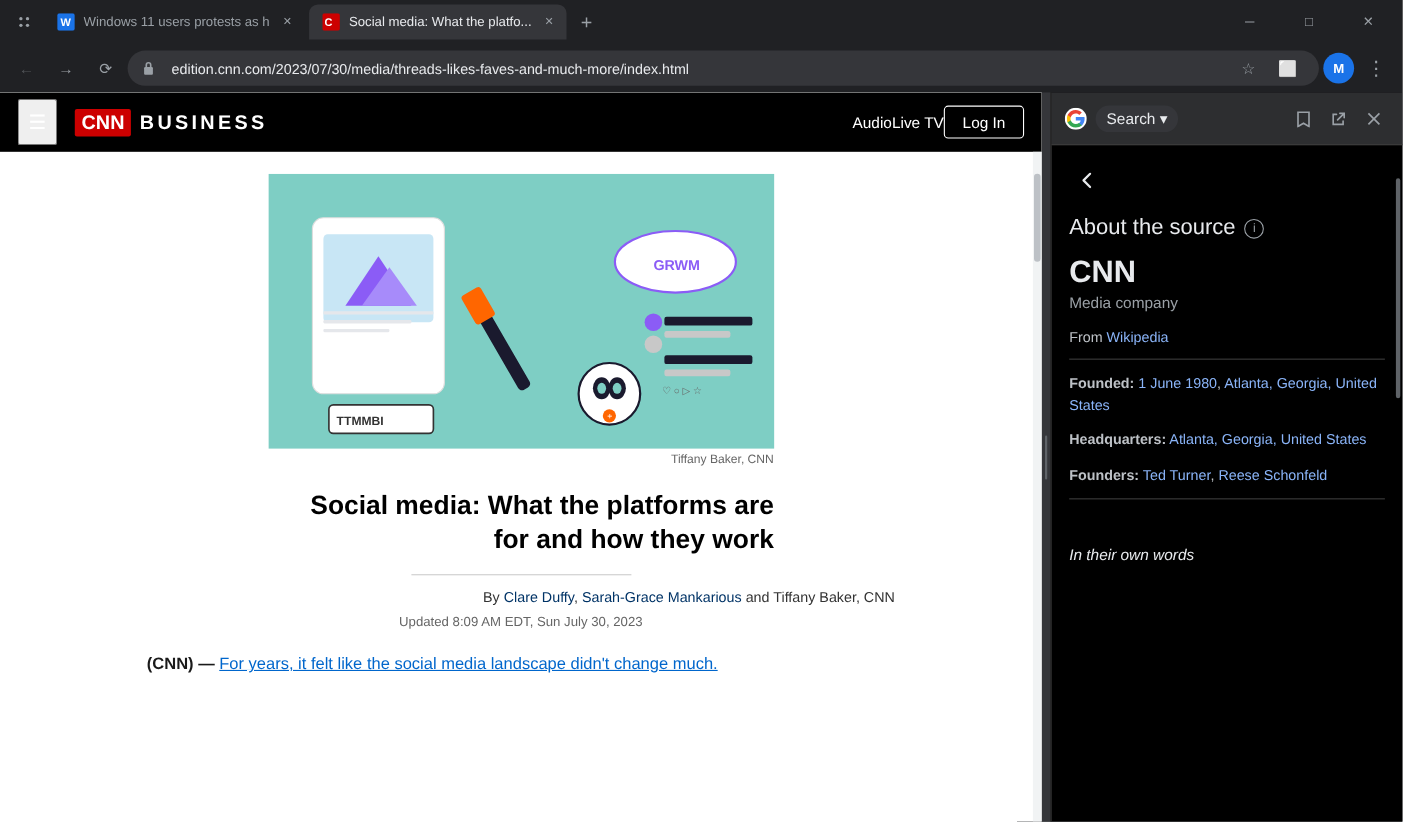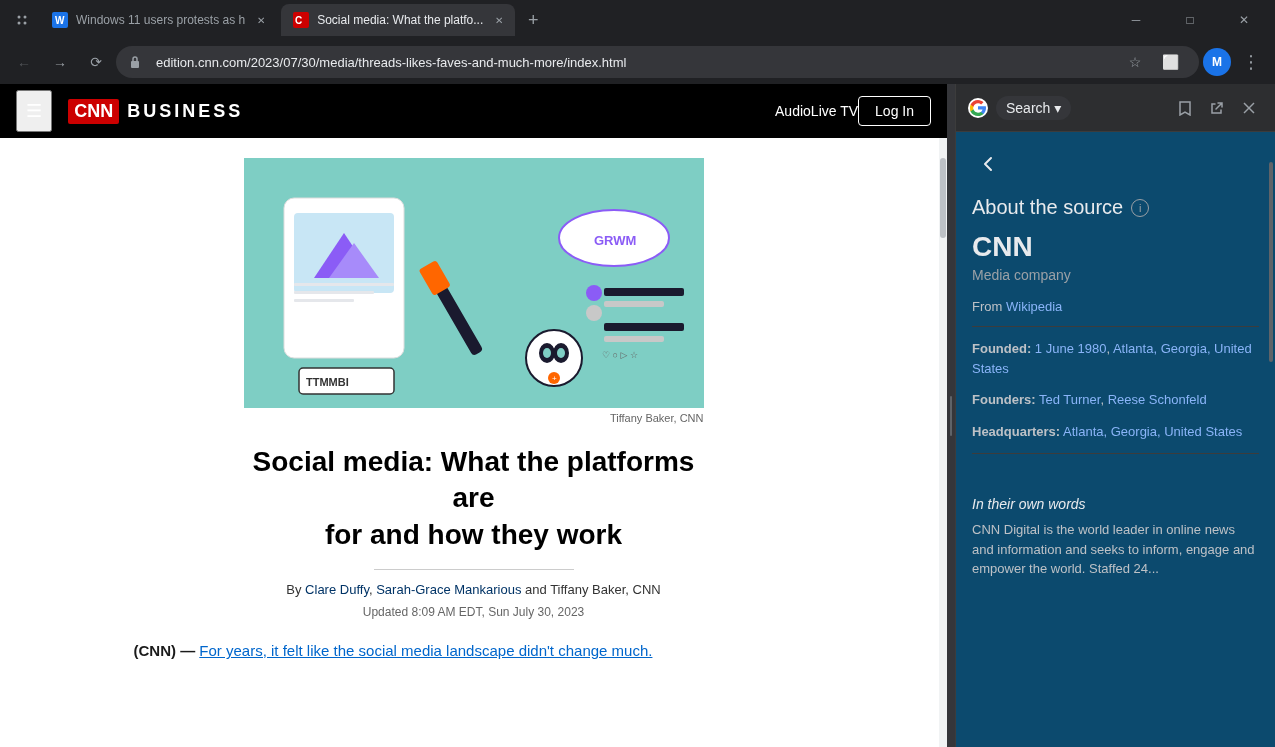--- a/index.html
+++ b/index.html
@@ -46,30 +46,30 @@
     .cnn-business { color: white; font-size: 20px; font-weight: bold; letter-spacing: 2px; }
     .header-nav { margin-left: auto; display: flex; align-items: center; gap: 0; }
     .header-nav-item { color: white; font-size: 14px; cursor: pointer; text-decoration: none; }
     .login-btn { background: transparent; border: 1px solid white; color: white; padding: 6px 16px; border-radius: 4px; font-size: 14px; cursor: pointer; font-weight: 500; }
 
     
     .article-content { max-width: 720px; margin: 0 auto; padding: 20px; }
     .img-caption { text-align: right; font-size: 11px; color: #666; margin-bottom: 20px; width: 460px; margin: 4px auto 20px; }
 
     
-    .article-title { font-size: 28px; font-weight: bold; color: #000; text-align: center; line-height: 1.3; margin-bottom: 16px; max-width: 460px; margin: 0 auto 16px; }
+    .article-title { font-size: 24px; font-weight: bold; color: #000; text-align: right; line-height: 1.3; margin-bottom: 16px; max-width: 460px; margin: 0 auto 16px; }
     .title-divider { width: 200px; height: 1px; background: #ccc; margin: 12px auto; }
-    .article-byline { text-align: center; font-size: 13px; color: #333; margin-bottom: 8px; }
+    .article-byline { text-align: right; font-size: 13px; color: #333; margin-bottom: 8px; }
     .article-byline a { color: #036; text-decoration: none; }
     .article-date { text-align: center; font-size: 12px; color: #666; margin-bottom: 20px; }
     .article-body { font-size: 15px; line-height: 1.6; color: #1a1a1a; }
     .article-body .cnn-tag { font-weight: bold; }
 
     
-    .side-panel { width: 320px; background: #0c4a6e; display: flex; flex-direction: column; border-left: 1px solid #3c3c3c; }
+    .side-panel { width: 320px; background: #000000; display: flex; flex-direction: column; border-left: 1px solid #3c3c3c; }
     .side-panel-header { display: flex; align-items: center; height: 48px; padding: 0 12px; gap: 8px; background: #2d2e30; border-bottom: 1px solid #3c3c3c; }
     .search-dropdown { display: flex; align-items: center; gap: 4px; background: #35363a; border-radius: 20px; padding: 4px 10px; color: #e8eaed; font-size: 14px; cursor: pointer; }
     .side-panel-actions { margin-left: auto; display: flex; gap: 4px; }
     .side-action-btn { width: 28px; height: 28px; background: none; border: none; color: #9aa0a6; cursor: pointer; display: flex; align-items: center; justify-content: center; border-radius: 50%; font-size: 14px; }
 
     
     .side-panel-content { flex: 1; overflow-y: auto; padding: 16px; }
     .back-btn { width: 32px; height: 32px; background: none; border: none; color: #e8eaed; cursor: pointer; display: flex; align-items: center; justify-content: center; border-radius: 50%; font-size: 16px; margin-bottom: 16px; }
     .about-source-title { font-size: 20px; color: #e8eaed; font-weight: 400; margin-bottom: 4px; display: flex; align-items: center; gap: 8px; }
     .info-icon { width: 18px; height: 18px; border: 1px solid #9aa0a6; border-radius: 50%; display: inline-flex; align-items: center; justify-content: center; font-size: 11px; color: #9aa0a6; cursor: pointer; }
@@ -307,29 +307,28 @@
 
       <div class="divider-line"></div>
 
       <div class="source-detail">
         <strong>Founded:</strong>
         <a class="wiki-link" href="#">1 June 1980</a>,
         <a class="wiki-link" href="#">Atlanta, Georgia, United States</a>
       </div>
 
       <div class="source-detail">
+        <strong>Headquarters:</strong>
+        <a class="wiki-link" href="#">Atlanta, Georgia, United States</a>
+      </div>
+
+      <div class="source-detail">
         <strong>Founders:</strong>
         <a class="wiki-link" href="#">Ted Turner</a>,
         <a class="wiki-link" href="#">Reese Schonfeld</a>
       </div>
 
-      <div class="source-detail">
-        <strong>Headquarters:</strong>
-        <a class="wiki-link" href="#">Atlanta, Georgia, United States</a>
-      </div>
-
       <div class="divider-line"></div>
 
       <div class="own-words-title">In their own words</div>
-      <div class="own-words-text">CNN Digital is the world leader in online news and information and seeks to inform, engage and empower the world. Staffed 24...</div>
     </div>
   </div>
 </div>
 
 </body></html>

